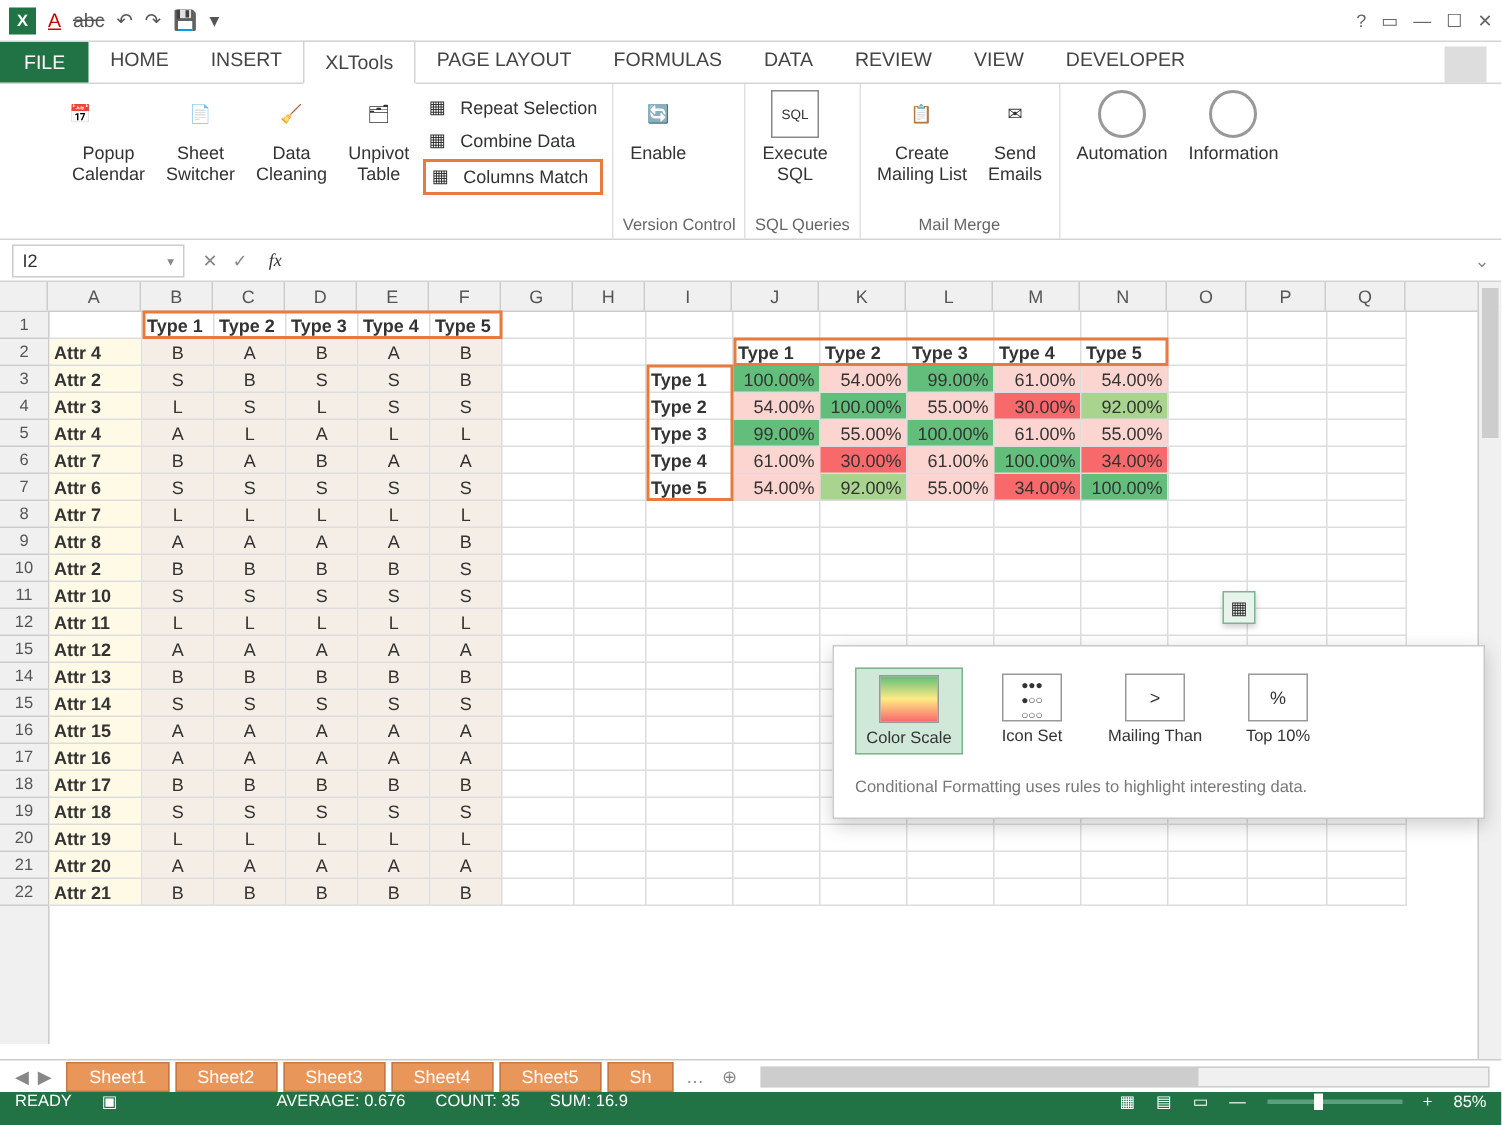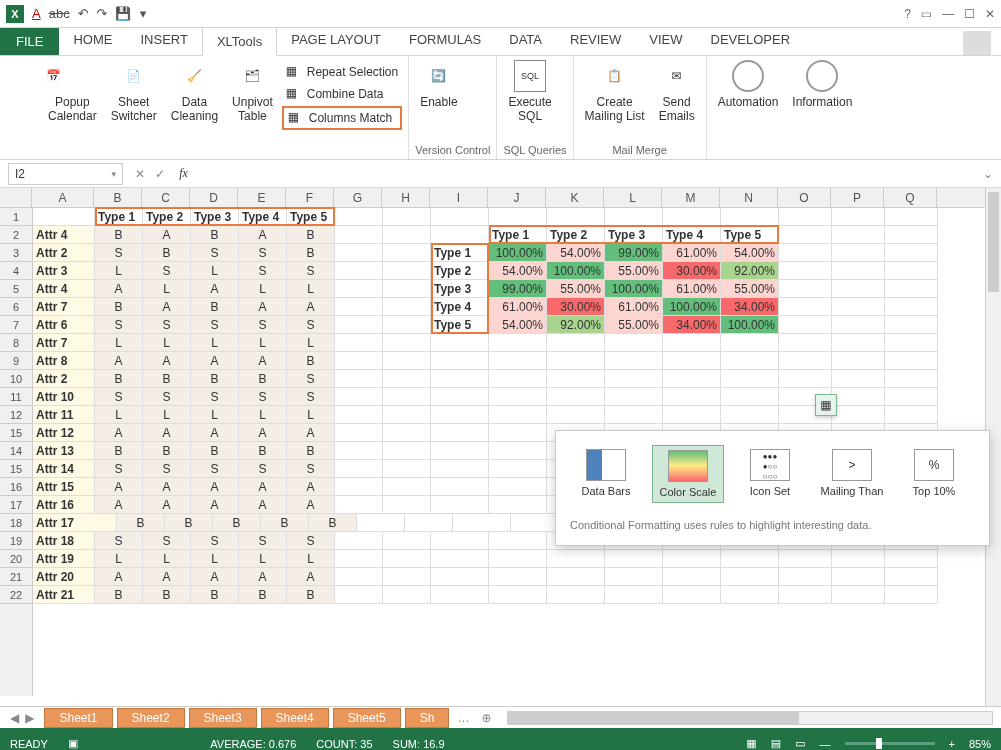--- a/index.html
+++ b/index.html
@@ -78,21 +78,21 @@
 
 .sheet-bar { position:absolute; left:0; right:0; bottom:22px; height:22px; background:#fff; border-top:1px solid #ccc; display:flex; align-items:center; }
 .sheet-nav { display:flex; gap:6px; padding:0 10px; color:#888; }
 .sheet-tabs { display:flex; }
 .sheet-tab { background:#e8965a; color:#fff; padding:2px 14px; margin-right:4px; font-size:12px; cursor:pointer; border:1px solid #c77840; }
 .sheet-add { padding:0 8px; color:#888; }
 .hscroll { flex:1; margin:0 8px; height:14px; background:#f0f0f0; border:1px solid #ccc; position:relative; }
 .hscroll-thumb { position:absolute; left:0; top:0; bottom:0; width:60%; background:#cdcdcd; }
 
 
-.status-bar { position:absolute; left:0; right:0; bottom:0; height:22px; background:#217346; color:#fff; display:flex; align-items:flex-end; font-size:11px; padding:0 10px; gap:20px; }
+.status-bar { position:absolute; left:0; right:0; bottom:0; height:22px; background:#217346; color:#fff; display:flex; align-items:flex-start; font-size:11px; padding:0 10px; gap:20px; }
 .status-bar .sb-right { margin-left:auto; display:flex; align-items:center; gap:14px; }
 .zoom-slider { width:90px; height:3px; background:#5aa07c; position:relative; }
 .zoom-thumb { position:absolute; left:35%; top:-4px; width:6px; height:11px; background:#fff; }
 
 .vscroll { position:absolute; right:0; top:188px; bottom:44px; width:16px; background:#f0f0f0; border-left:1px solid #ccc; }
 .vscroll-thumb { position:absolute; left:2px; right:2px; top:4px; height:100px; background:#cdcdcd; }
 
 </style>
 </head>
 <body>
@@ -598,21 +598,21 @@
           <div class="cell" style="width: 58px;"></div>
           <div class="cell" style="width: 58px;"></div>
           <div class="cell" style="width: 58px;"></div>
           <div class="cell" style="width: 58px;"></div>
           <div class="cell" style="width: 58px;"></div>
           <div class="cell" style="width: 53px;"></div>
           <div class="cell" style="width: 53px;"></div>
           <div class="cell" style="width: 53px;"></div>
         </div>
         <div class="crow">
-          <div class="cell bold shade-attr" style="width: 84px;">Attr 17</div>
+          <div class="cell bold shade-attr" style="width: 62px;">Attr 17</div>
           <div class="cell center shade-data" style="width: 48px;">B</div>
           <div class="cell center shade-data" style="width: 48px;">B</div>
           <div class="cell center shade-data" style="width: 48px;">B</div>
           <div class="cell center shade-data" style="width: 48px;">B</div>
           <div class="cell center shade-data" style="width: 48px;">B</div>
           <div class="cell" style="width: 48px;"></div>
           <div class="cell" style="width: 48px;"></div>
           <div class="cell" style="width: 58px;"></div>
           <div class="cell" style="width: 58px;"></div>
           <div class="cell" style="width: 58px;"></div>
@@ -707,24 +707,20 @@
 </div>
 
 <div class="vscroll">
     <div class="vscroll-thumb"></div>
   </div>
 
 <div class="qa-lens-btn">▦</div>
 
 <div class="qa-pop">
   <div class="qa-items" id="qa-items-holder">
-      <div class="qa-item">
-        <div class="qi-icon" style="background: linear-gradient(90deg, rgb(79, 129, 189) 40%, rgb(255, 255, 255) 40%);"></div>
-        <div style="font-size: 11px; white-space: pre-line;">Data Bars</div>
-      </div>
       <div class="qa-item hover">
         <div class="qi-icon" style="background: linear-gradient(rgb(99, 190, 123), rgb(255, 235, 132), rgb(248, 105, 107));"></div>
         <div style="font-size: 11px; white-space: pre-line;">Color Scale</div>
       </div>
       <div class="qa-item">
         <div class="qi-icon">
           <div style="font-size:8px;line-height:10px;padding:2px;">●●●<br>●○○<br>○○○</div>
         </div>
         <div style="font-size: 11px; white-space: pre-line;">Icon Set</div>
       </div>
@@ -756,21 +752,21 @@
   <span style="padding:0 4px;color:#888;">…</span>
   <span class="sheet-add">⊕</span>
   <div class="hscroll">
       <div class="hscroll-thumb"></div>
     </div>
 </div>
 
 <div class="status-bar">
   <span>READY</span>
   <span>▣</span>
-  <span style="margin-left:112px;">AVERAGE: 0.676</span>
+  <span style="margin-left:86px;">AVERAGE: 0.676</span>
   <span>COUNT: 35</span>
   <span>SUM: 16.9</span>
   <div class="sb-right">
     <span>▦</span>
     <span>▤</span>
     <span>▭</span>
     <span>—</span>
     <div class="zoom-slider">
         <div class="zoom-thumb"></div>
       </div>

